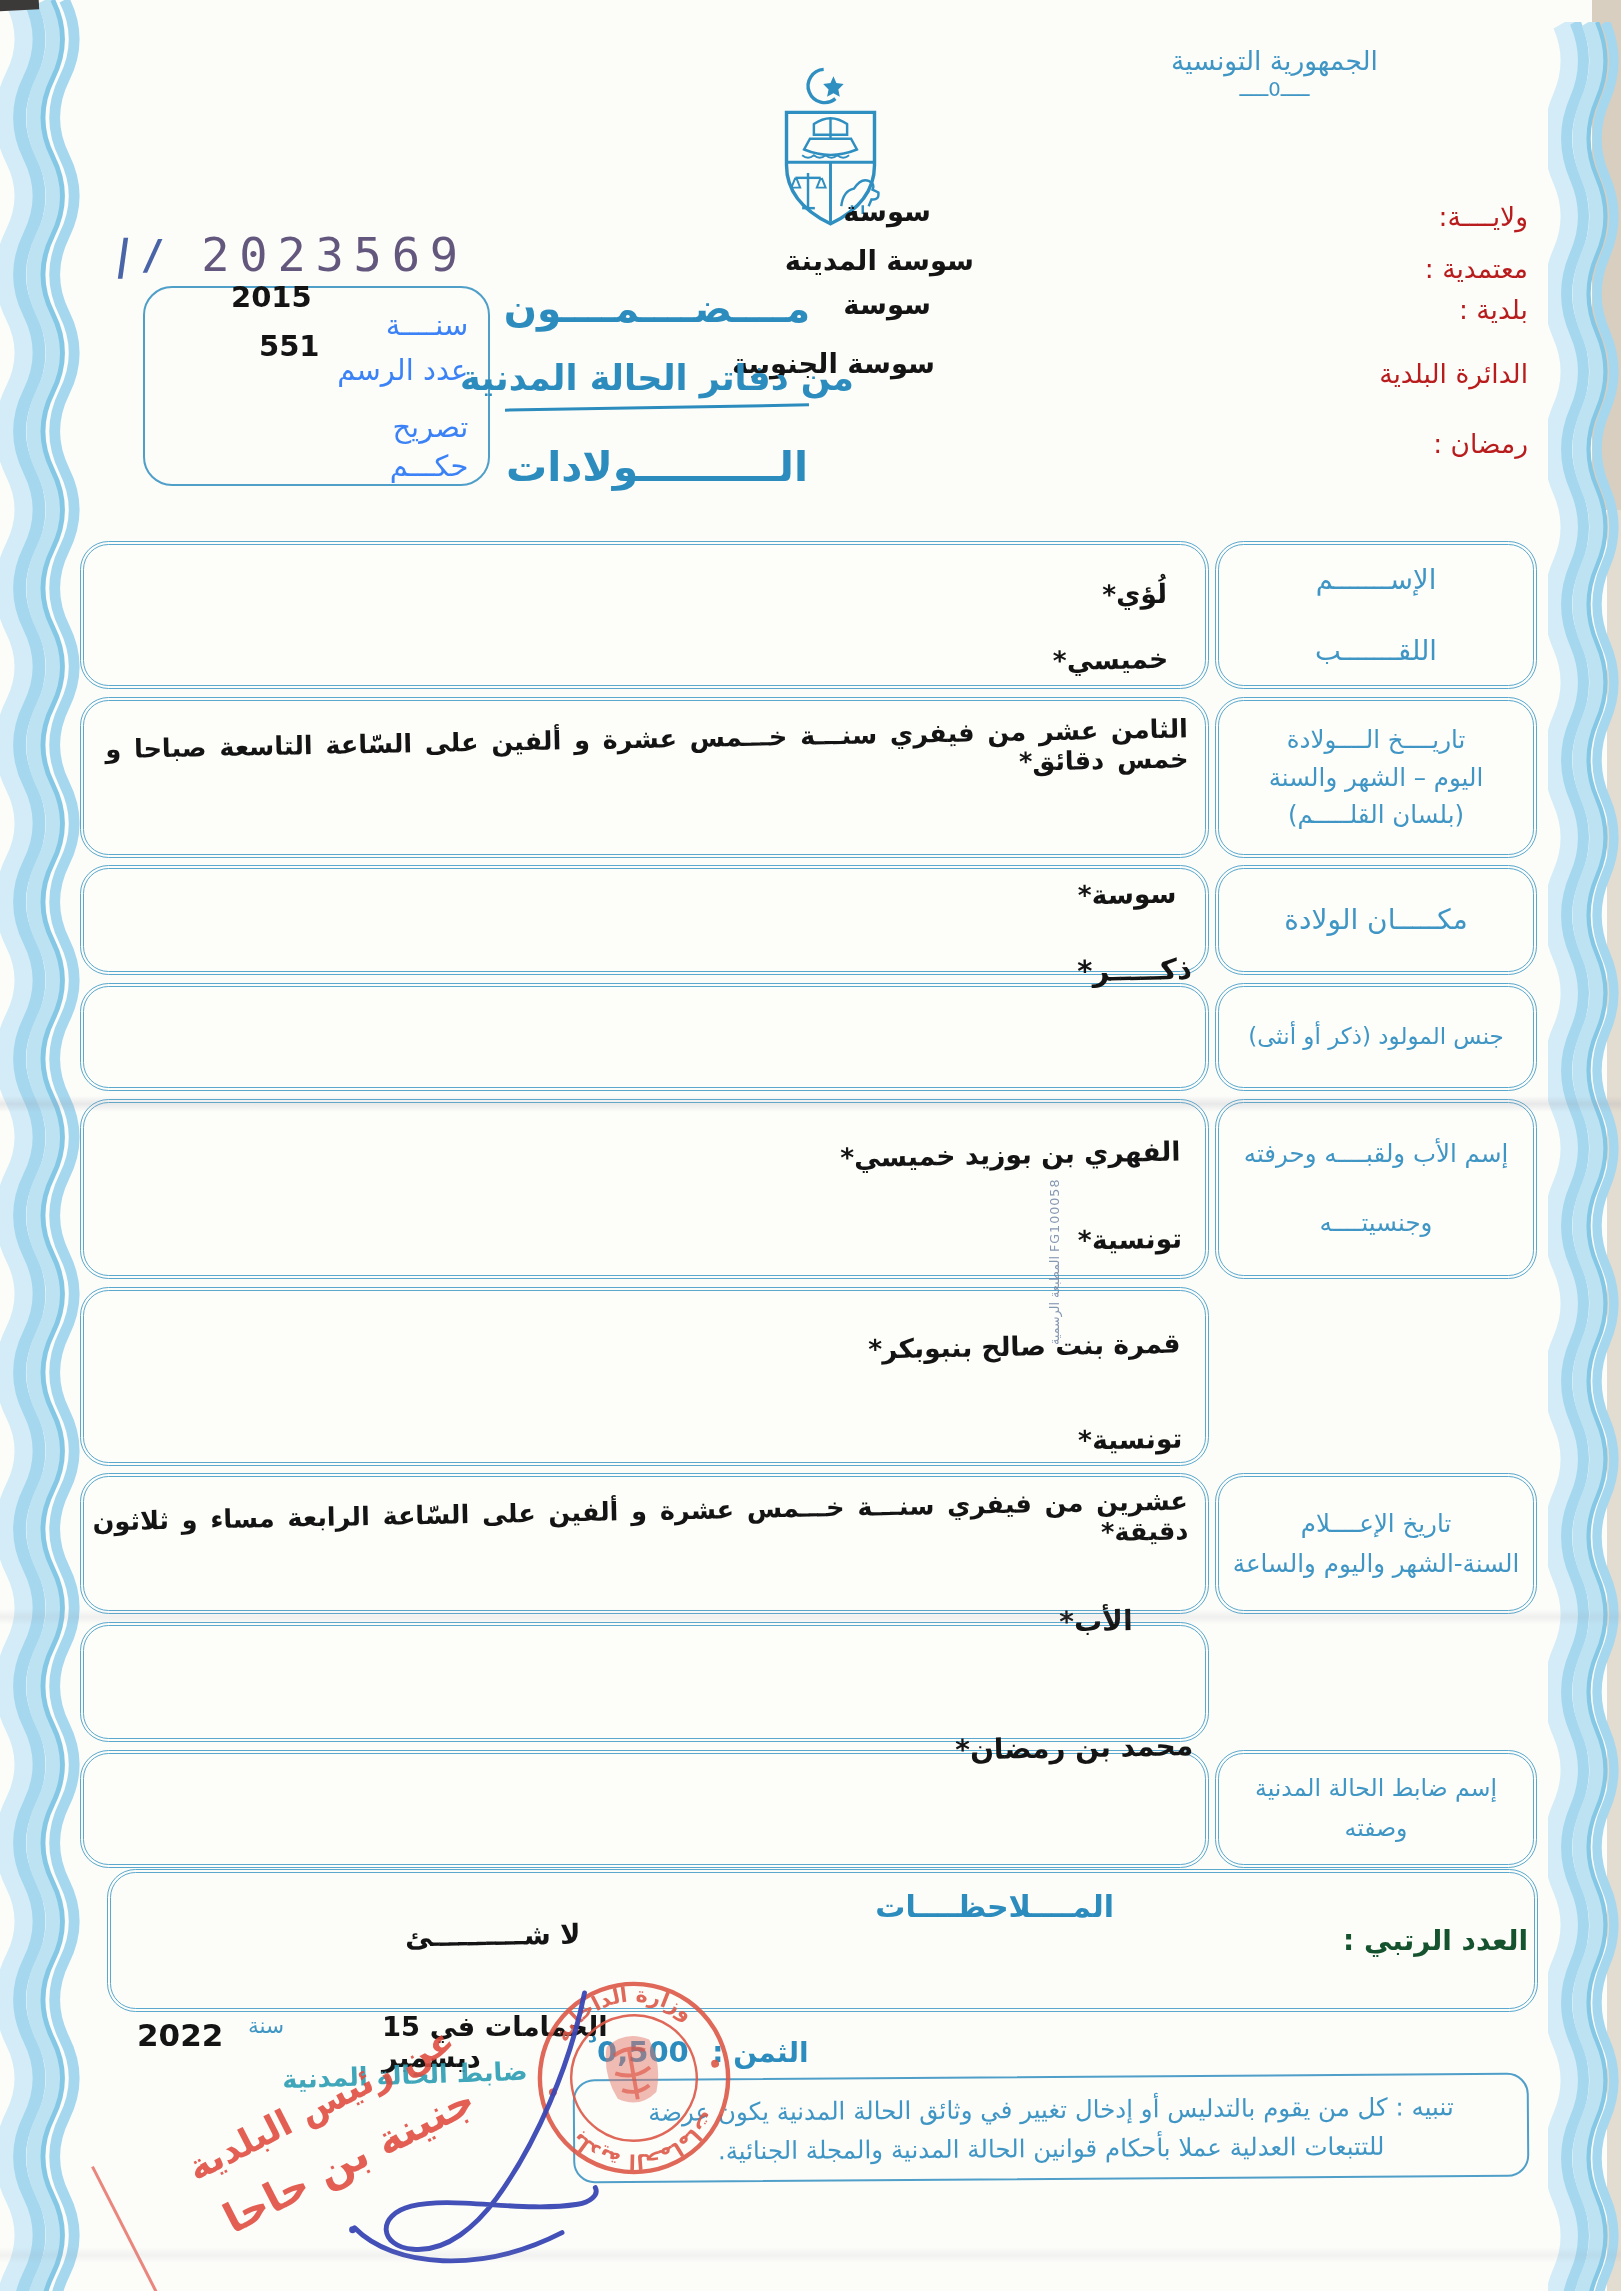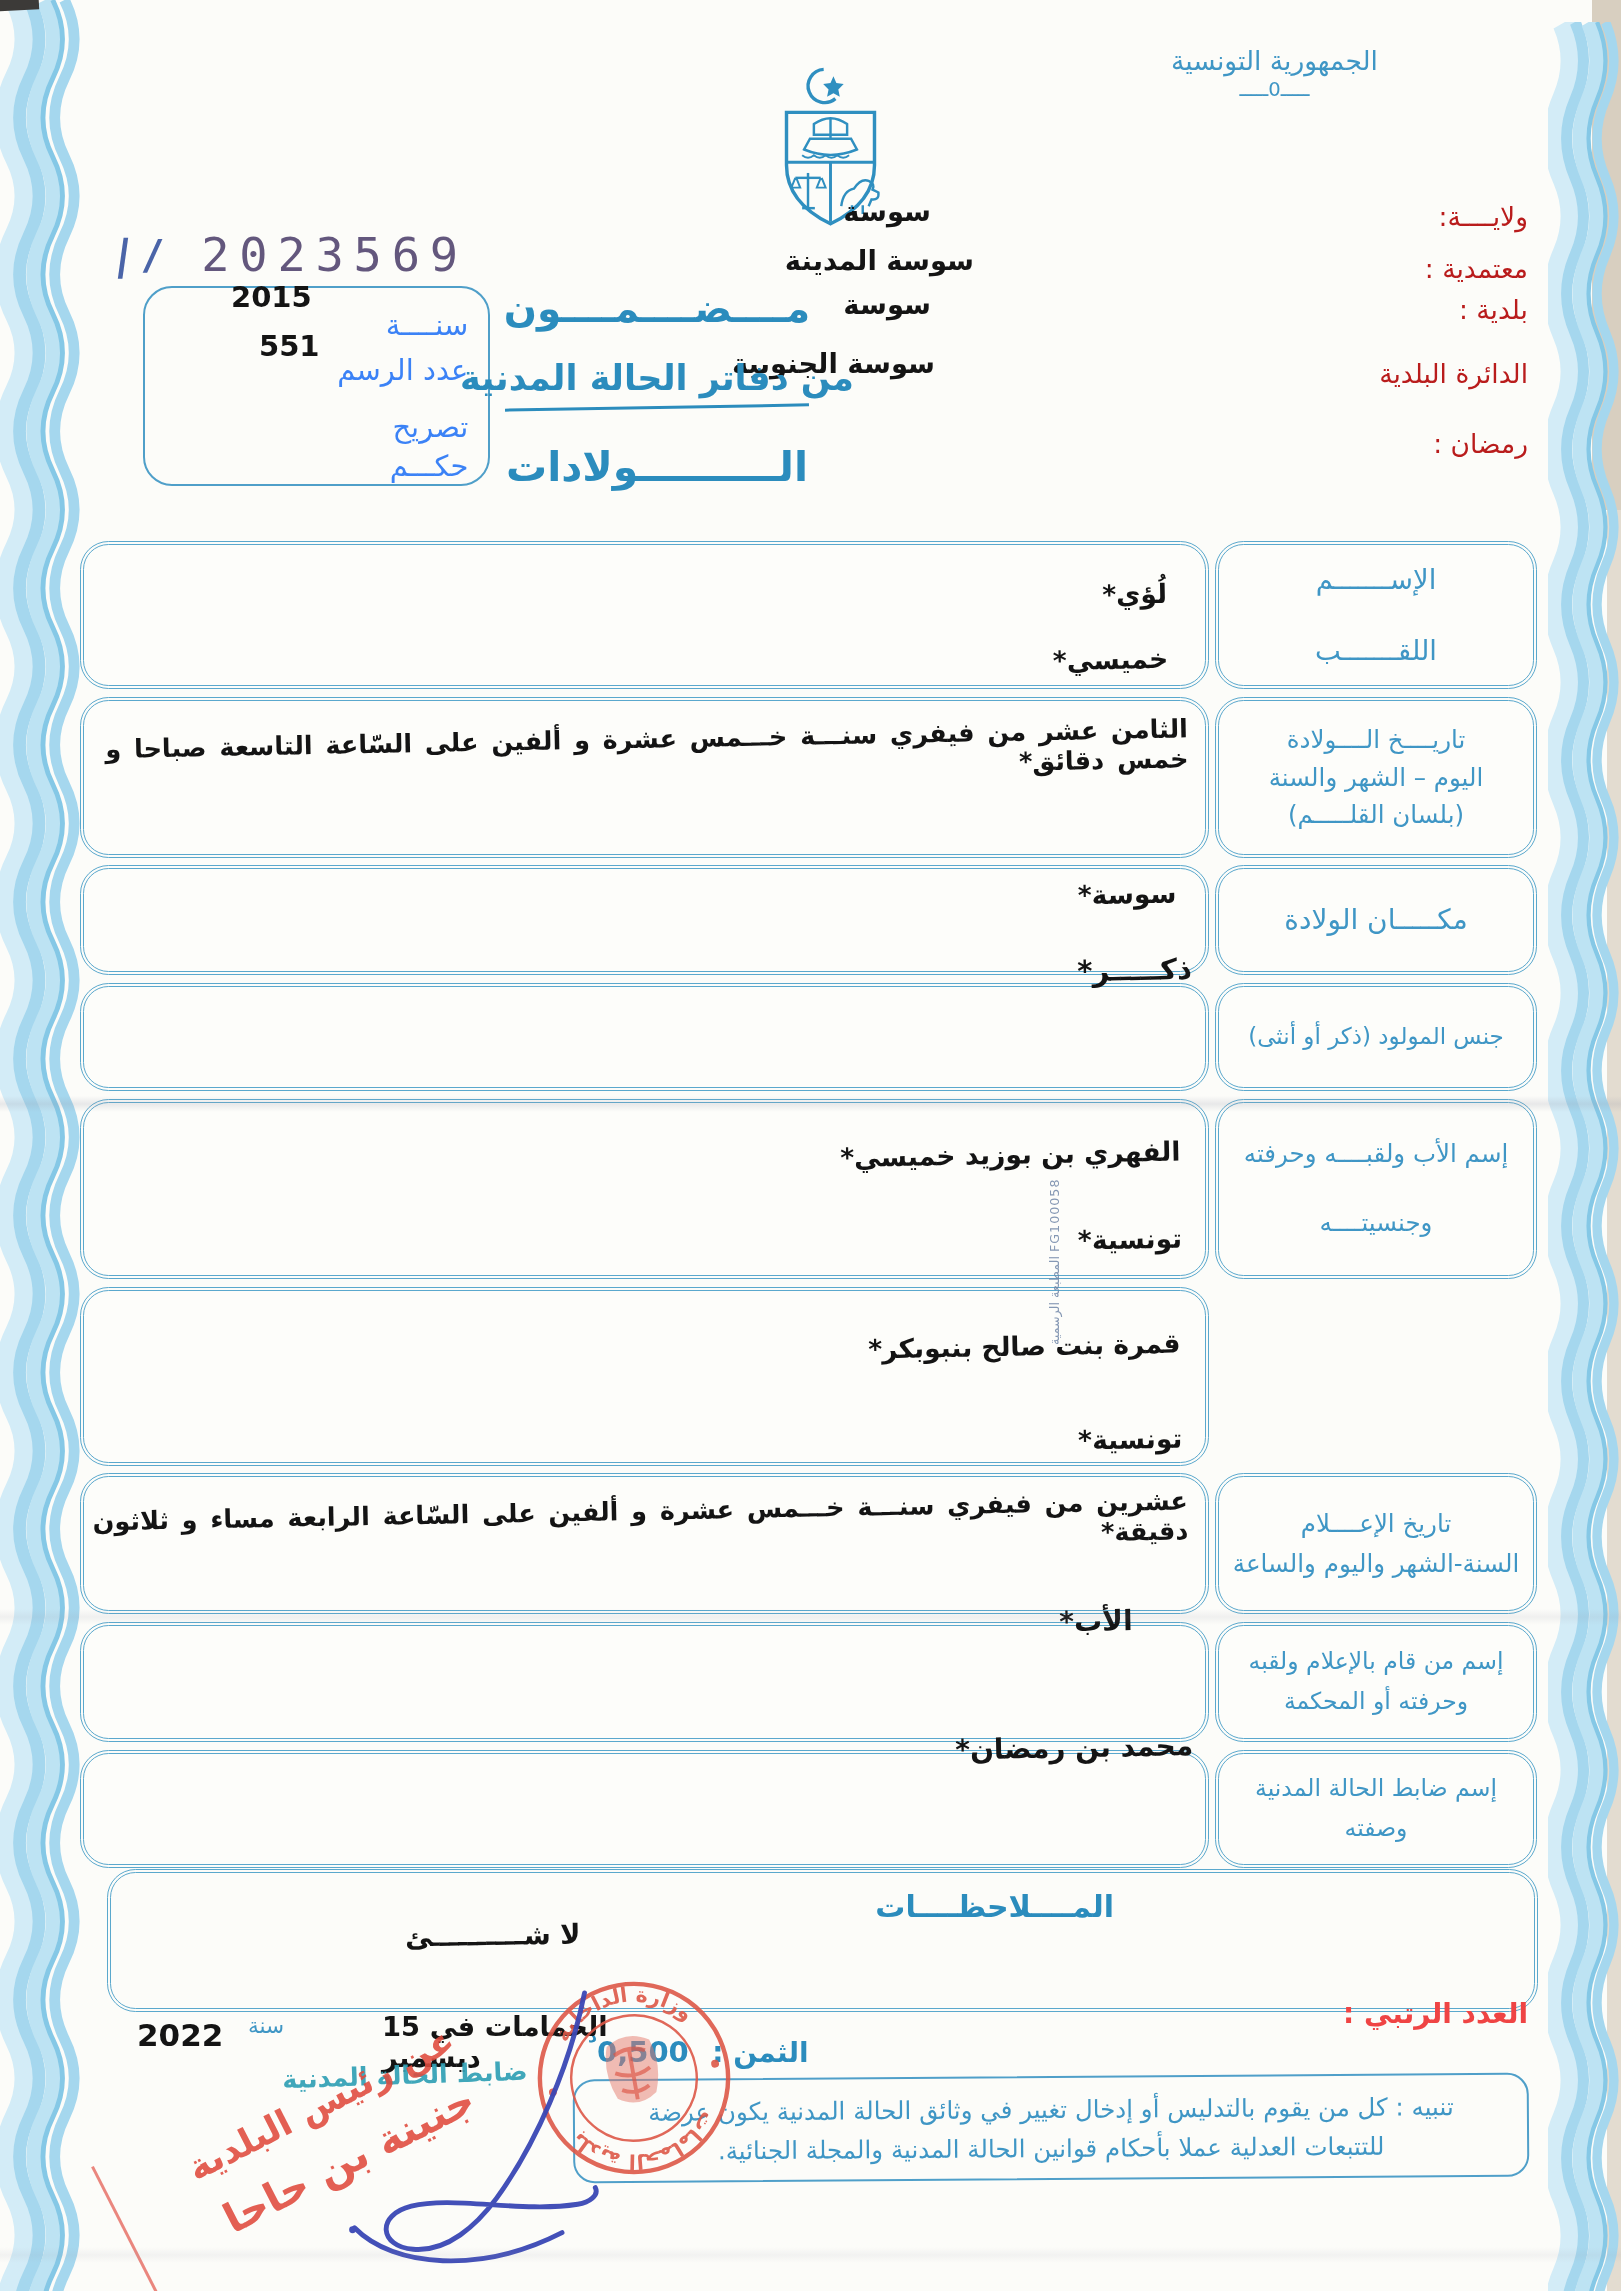--- a/index.html
+++ b/index.html
@@ -73,21 +73,21 @@
   .r8 .txt{position:absolute;top:-21.6px;right:73px;font-size:28px;}
   .r9{top:1753px;height:112px;} .r9 .lbl{line-height:1.7;font-size:23.5px;}
   .r9 .txt{position:absolute;top:-25.5px;right:11.8px;font-size:28px;}
   
   .obs{position:absolute;left:110px;top:1872px;width:1423px;height:135px;
         border:1.5px solid #5aa8cd;border-radius:25.5px;outline:1.5px solid #5aa8cd;outline-offset:2.9px;}
   .obs-title{position:absolute;right:420px;top:15.7px;color:#2b8cbd;font-weight:bold;font-size:30px;}
   .obs-value{position:absolute;left:294px;top:47px;font-weight:bold;font-size:27.4px;color:#141414;
         transform:rotate(-1deg);}
   
-  .order-label{position:absolute;right:93px;top:1997px;color:#ef4444;font-weight:bold;font-size:28px;}
+  .order-label{position:absolute;right:93px;top:1924px;color:#14532d;font-weight:bold;font-size:28px;}
   .price{position:absolute;left:588px;top:2035px;color:#2b8cbd;font-weight:bold;font-size:28px;direction:rtl;}
   .price .num{margin-right:13.7px;font-size:29px;}
   .price sup{font-size:17.6px;position:relative;top:-9.8px;}
   .warning{position:absolute;left:573px;top:2076px;width:956px;height:104px;box-sizing:border-box;
         border:2.5px solid #4f9fc9;border-radius:21.6px;color:#3f96c5;font-size:24.5px;
         text-align:center;padding:11.8px 25.5px;line-height:1.6;white-space:pre-line;transform:rotate(-.4deg);}
   .byear{position:absolute;left:137px;top:2017px;font-weight:bold;font-size:31px;color:#141414;}
   .byear-label{position:absolute;left:248px;top:2013px;color:#3f96c5;font-size:21.6px;}
   .place-date{position:absolute;left:382px;top:2011px;width:294px;font-weight:bold;font-size:27.4px;
         color:#141414;direction:rtl;text-align:left;}
@@ -228,22 +228,20 @@
     </div>
   </div>
   <div class="row r7">
     <div class="lbl">تاريخ الإعــــلام
 السنة-الشهر واليوم والساعة</div>
     <div class="val">
       <span class="txt">عشرين من فيفري سنـــة خـــمس عشرة و ألفين على السّاعة الرابعة مساء و ثلاثون دقيقة*</span>
     </div>
   </div>
   <div class="row r8">
-    <div class="lbl">إسم من قام بالإعلام ولقبه
-وحرفته أو المحكمة</div>
     <div class="val">
       <span class="txt">الأب*</span>
     </div>
   </div>
   <div class="row r9">
     <div class="lbl">إسم ضابط الحالة المدنية
 وصفته</div>
     <div class="val">
       <span class="txt">محمد بن رمضان*</span>
     </div>

